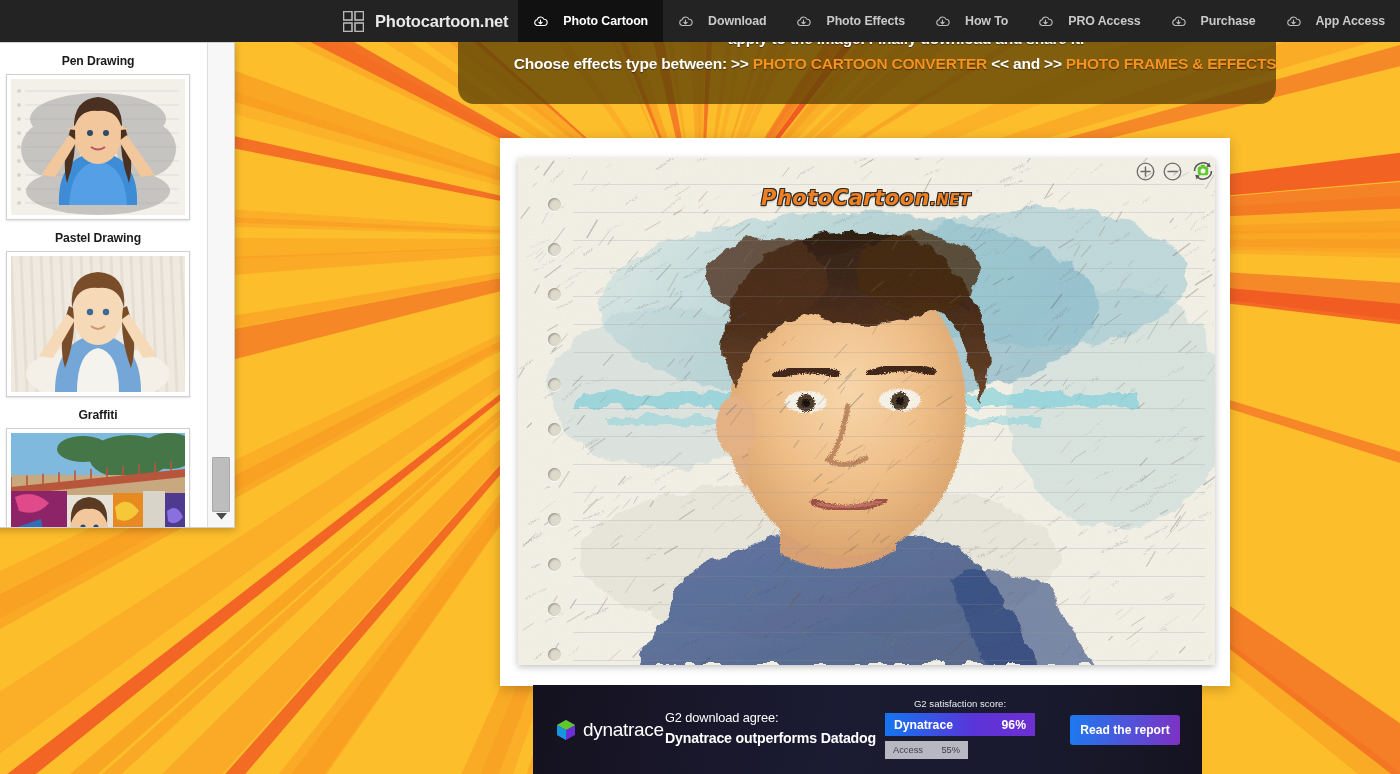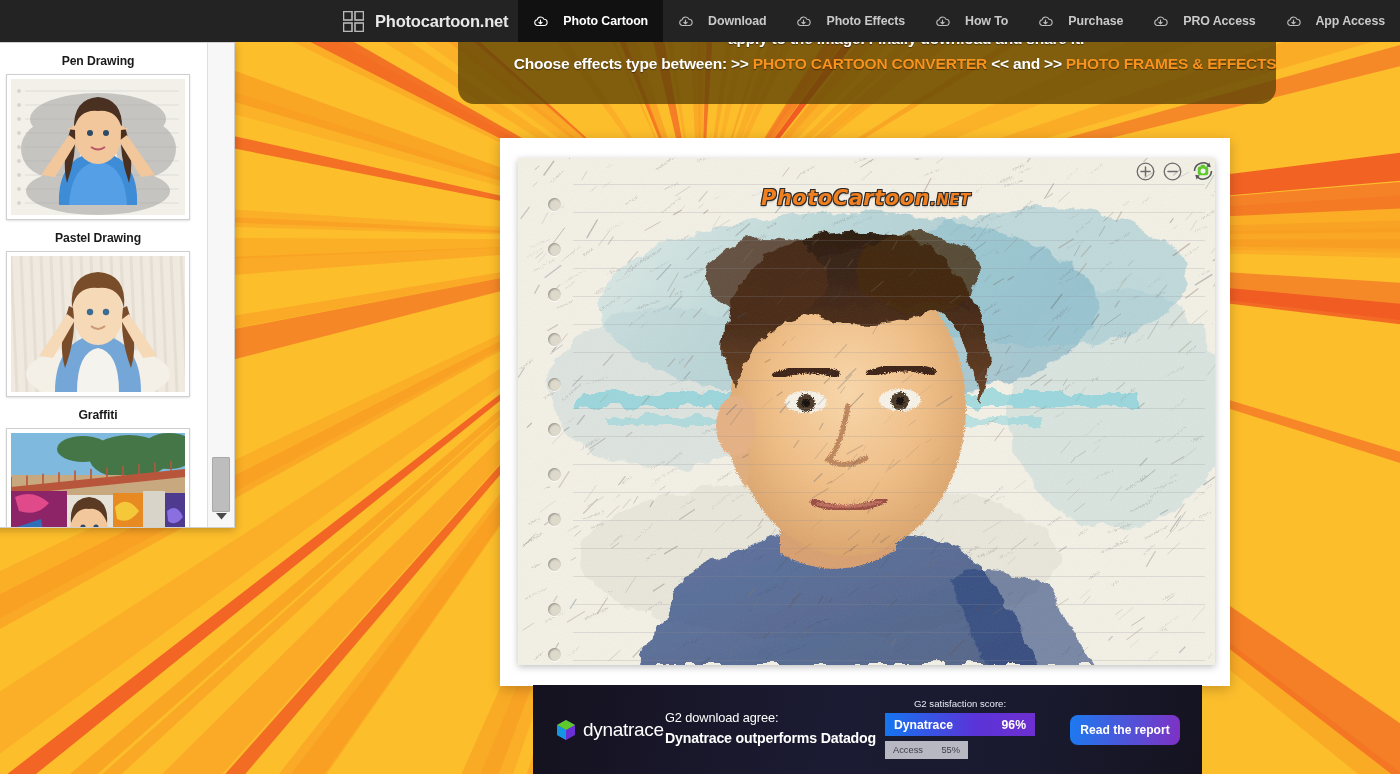--- a/index.html
+++ b/index.html
@@ -288,21 +288,21 @@
     width: 83px; height: 18px;
     background: #b8b8c2;
     display: flex; align-items: center; justify-content: space-between;
     padding: 0 8px;
     color: #3d3d4a; font-size: 9.3px;
   }
   #ad-cta {
     position: absolute; right: 22px; top: 30px;
     width: 110px; height: 30px;
     background: linear-gradient(95deg,#1C7AF0 0%, #7E31C4 100%);
-    border-radius: 8px;
+    border-radius: 3px;
     display: flex; align-items: center; justify-content: center;
     color: #ffffff; font-size: 12.1px; font-weight: bold;
     cursor: pointer;
     white-space: nowrap;
   }
 </style>
 </head>
 <body>
 
 <div id="page">
@@ -437,28 +437,28 @@
             <path d="M4.3 12.2 A3.1 3.1 0 0 1 4.5 6.1 A3.8 3.8 0 0 1 11.7 5.6 A2.9 2.9 0 0 1 11.9 12.2 Z" fill="none" stroke="#bdbdbd" stroke-width="1.15"></path>
             <path d="M8 6.4 L8 10.3 M6.3 8.8 L8 10.5 L9.7 8.8" fill="none" stroke="#bdbdbd" stroke-width="1.15" stroke-linecap="round" stroke-linejoin="round"></path>
           </svg>
           <span>How To</span>
         </div>
         <div class="navitem">
           <svg class="cloud-icon" width="15" height="15" viewBox="0 0 16 16">
             <path d="M4.3 12.2 A3.1 3.1 0 0 1 4.5 6.1 A3.8 3.8 0 0 1 11.7 5.6 A2.9 2.9 0 0 1 11.9 12.2 Z" fill="none" stroke="#bdbdbd" stroke-width="1.15"></path>
             <path d="M8 6.4 L8 10.3 M6.3 8.8 L8 10.5 L9.7 8.8" fill="none" stroke="#bdbdbd" stroke-width="1.15" stroke-linecap="round" stroke-linejoin="round"></path>
           </svg>
-          <span>Purchase</span>
+          <span>PRO Access</span>
         </div>
         <div class="navitem">
           <svg class="cloud-icon" width="15" height="15" viewBox="0 0 16 16">
             <path d="M4.3 12.2 A3.1 3.1 0 0 1 4.5 6.1 A3.8 3.8 0 0 1 11.7 5.6 A2.9 2.9 0 0 1 11.9 12.2 Z" fill="none" stroke="#bdbdbd" stroke-width="1.15"></path>
             <path d="M8 6.4 L8 10.3 M6.3 8.8 L8 10.5 L9.7 8.8" fill="none" stroke="#bdbdbd" stroke-width="1.15" stroke-linecap="round" stroke-linejoin="round"></path>
           </svg>
-          <span>PRO Access</span>
+          <span>Purchase</span>
         </div>
         <div class="navitem">
           <svg class="cloud-icon" width="15" height="15" viewBox="0 0 16 16">
             <path d="M4.3 12.2 A3.1 3.1 0 0 1 4.5 6.1 A3.8 3.8 0 0 1 11.7 5.6 A2.9 2.9 0 0 1 11.9 12.2 Z" fill="none" stroke="#bdbdbd" stroke-width="1.15"></path>
             <path d="M8 6.4 L8 10.3 M6.3 8.8 L8 10.5 L9.7 8.8" fill="none" stroke="#bdbdbd" stroke-width="1.15" stroke-linecap="round" stroke-linejoin="round"></path>
           </svg>
           <span>App Access</span>
         </div>
       </div>
   </div>

